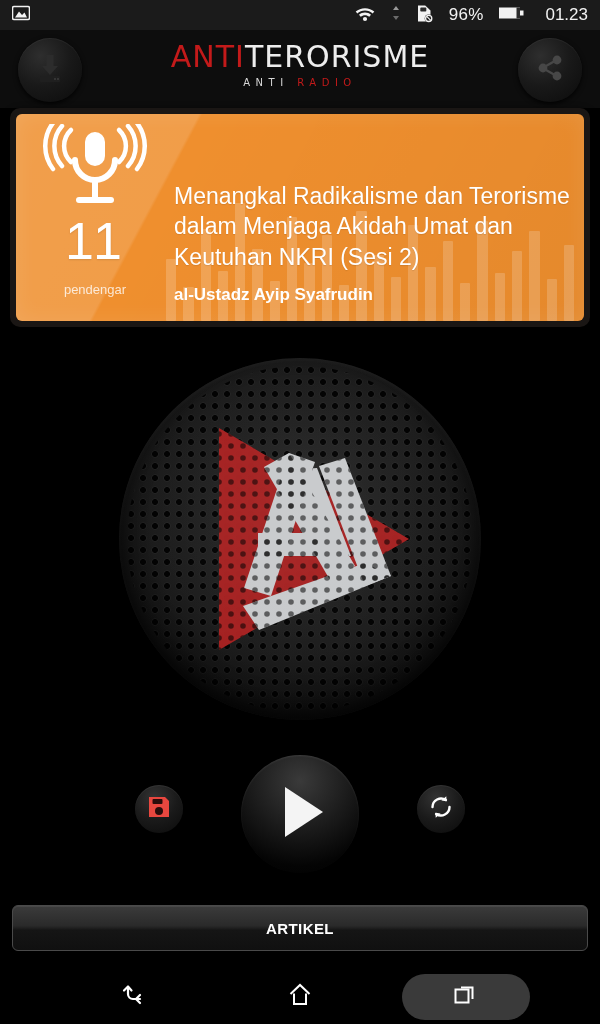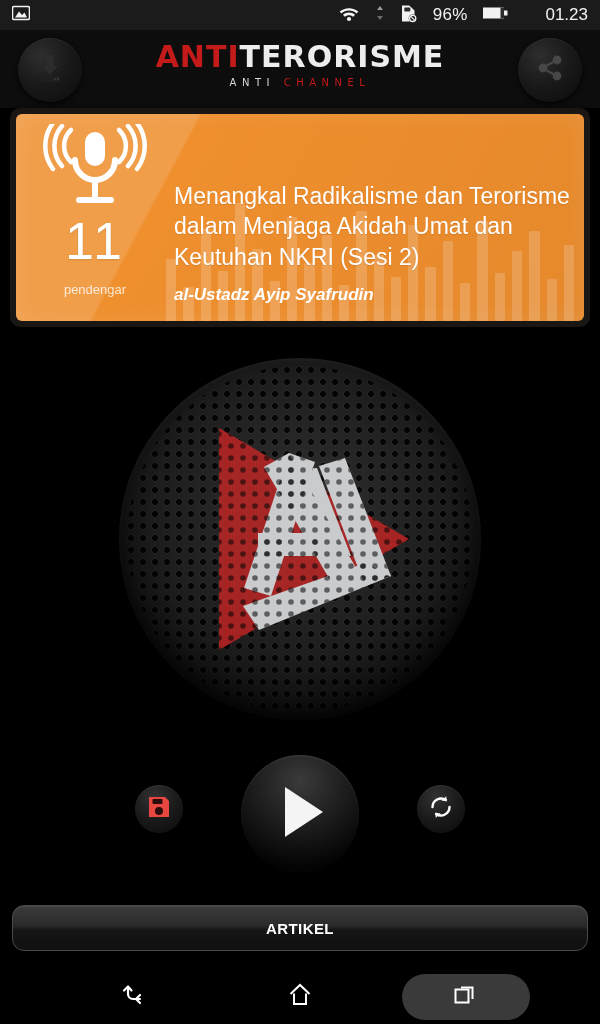--- a/index.html
+++ b/index.html
@@ -12,21 +12,21 @@
   
   .statusbar{
     position:absolute; top:0; left:0; width:600px; height:30px;
     background:#1b1b1b;
     display:flex; align-items:center; justify-content:space-between;
     padding:0 12px;
   }
   .sb-left{ display:flex; align-items:center; gap:8px; }
   .sb-right{ display:flex; align-items:center; gap:16px; }
   .sb-text{ color:#f2f2f2; font-size:17px; letter-spacing:.2px; }
-  .sb-clock{ color:#f2f2f2; font-size:17px; margin-left:20px; }
+  .sb-clock{ color:#f2f2f2; font-size:17px; margin-left:4px; }
 
   
   .header{
     position:absolute; top:30px; left:0; width:600px; height:78px;
     background:#0d0d0d;
   }
   .round-btn{
     position:absolute; top:8px;
     width:64px; height:64px; border-radius:50%;
     background:radial-gradient(circle at 35% 28%, #2e2e2e 0%, #191919 48%, #0b0b0b 100%);
@@ -35,21 +35,21 @@
     cursor:pointer;
   }
   .btn-download{ left:18px; }
   .btn-share{ right:18px; }
 
   .logo{
     position:absolute; left:0; right:0; top:12px;
     text-align:center;
   }
   .logo-main{
-    font-size:30px; font-weight:bold; letter-spacing:1px;
+    font-size:30px; font-weight:normal; letter-spacing:1px;
     line-height:1;
     font-family:"DejaVu Sans", sans-serif;
   }
   .logo-anti{ color:#c31a1a; }
   .logo-ter{ color:#ededed; }
   .logo-sub{
     margin-top:5px;
     font-size:10px; letter-spacing:5.5px;
     font-family:"DejaVu Sans", sans-serif;
   }
@@ -104,21 +104,21 @@
     color:#fff;
     margin-top:47px;
   }
   .card-title{
     font-size:23px; line-height:1.32; font-weight:400;
     color:#ffffff;
     text-shadow:0 1px 1px rgba(0,0,0,.10);
   }
   .card-speaker{
     position:absolute; bottom:8px; left:0;
-    font-size:17px; font-weight:bold; color:#fff;font-style:italic;
+    font-size:17px; font-weight:bold; color:#fff;
   }
 
   
   .disc-wrap{
     position:absolute; left:0; right:0; top:358px;
     display:flex; justify-content:center;
   }
   .disc{
     position:relative; width:362px; height:362px; border-radius:50%;
     background:
@@ -164,21 +164,21 @@
   }
   .btn-save{ left:135px; }
   .btn-refresh{ right:135px; }
 
   
   .btnrow{
     position:absolute; left:0; top:905px; width:600px;
     display:flex; gap:10px; padding:0 12px;
   }
   .flatbtn{
-    flex:1; height:46px; border-radius:12px;
+    flex:1; height:46px; border-radius:6px;
     background:linear-gradient(180deg,#3b3b3b 0%, #2a2a2a 45%, #151515 55%, #101010 100%);
     border:1px solid #4a4a4a;
     color:#fff; font-size:15px; font-weight:bold; letter-spacing:.4px;
     display:flex; align-items:center; justify-content:center;
     box-shadow:0 1px 2px rgba(0,0,0,.8), inset 0 1px 0 rgba(255,255,255,.07);
     cursor:pointer;
   }
 
   
   .navbar{
@@ -256,21 +256,21 @@
       </svg>
     </span>
   </div>
 
   <div class="logo">
     <div class="logo-main">
       <span class="logo-anti">ANTI</span><span class="logo-ter">TERORISME</span>
     </div>
     <div class="logo-sub">
       <span class="logo-radio">ANTI</span>
-      <span class="logo-online">CHANNEL</span>
+      <span class="logo-online">RADIO</span>
     </div>
   </div>
 
   <div class="round-btn btn-share">
     <span>
       <svg width="34" height="34" viewBox="0 0 34 34">
         <circle cx="24" cy="9" r="4.4" fill="#474747"></circle>
         <circle cx="10" cy="17" r="4.4" fill="#474747"></circle>
         <circle cx="24" cy="25" r="4.4" fill="#474747"></circle>
         <path d="M13 15 L21 10.5 M13 19 L21 23.5" stroke="#474747" stroke-width="2.4"></path>

